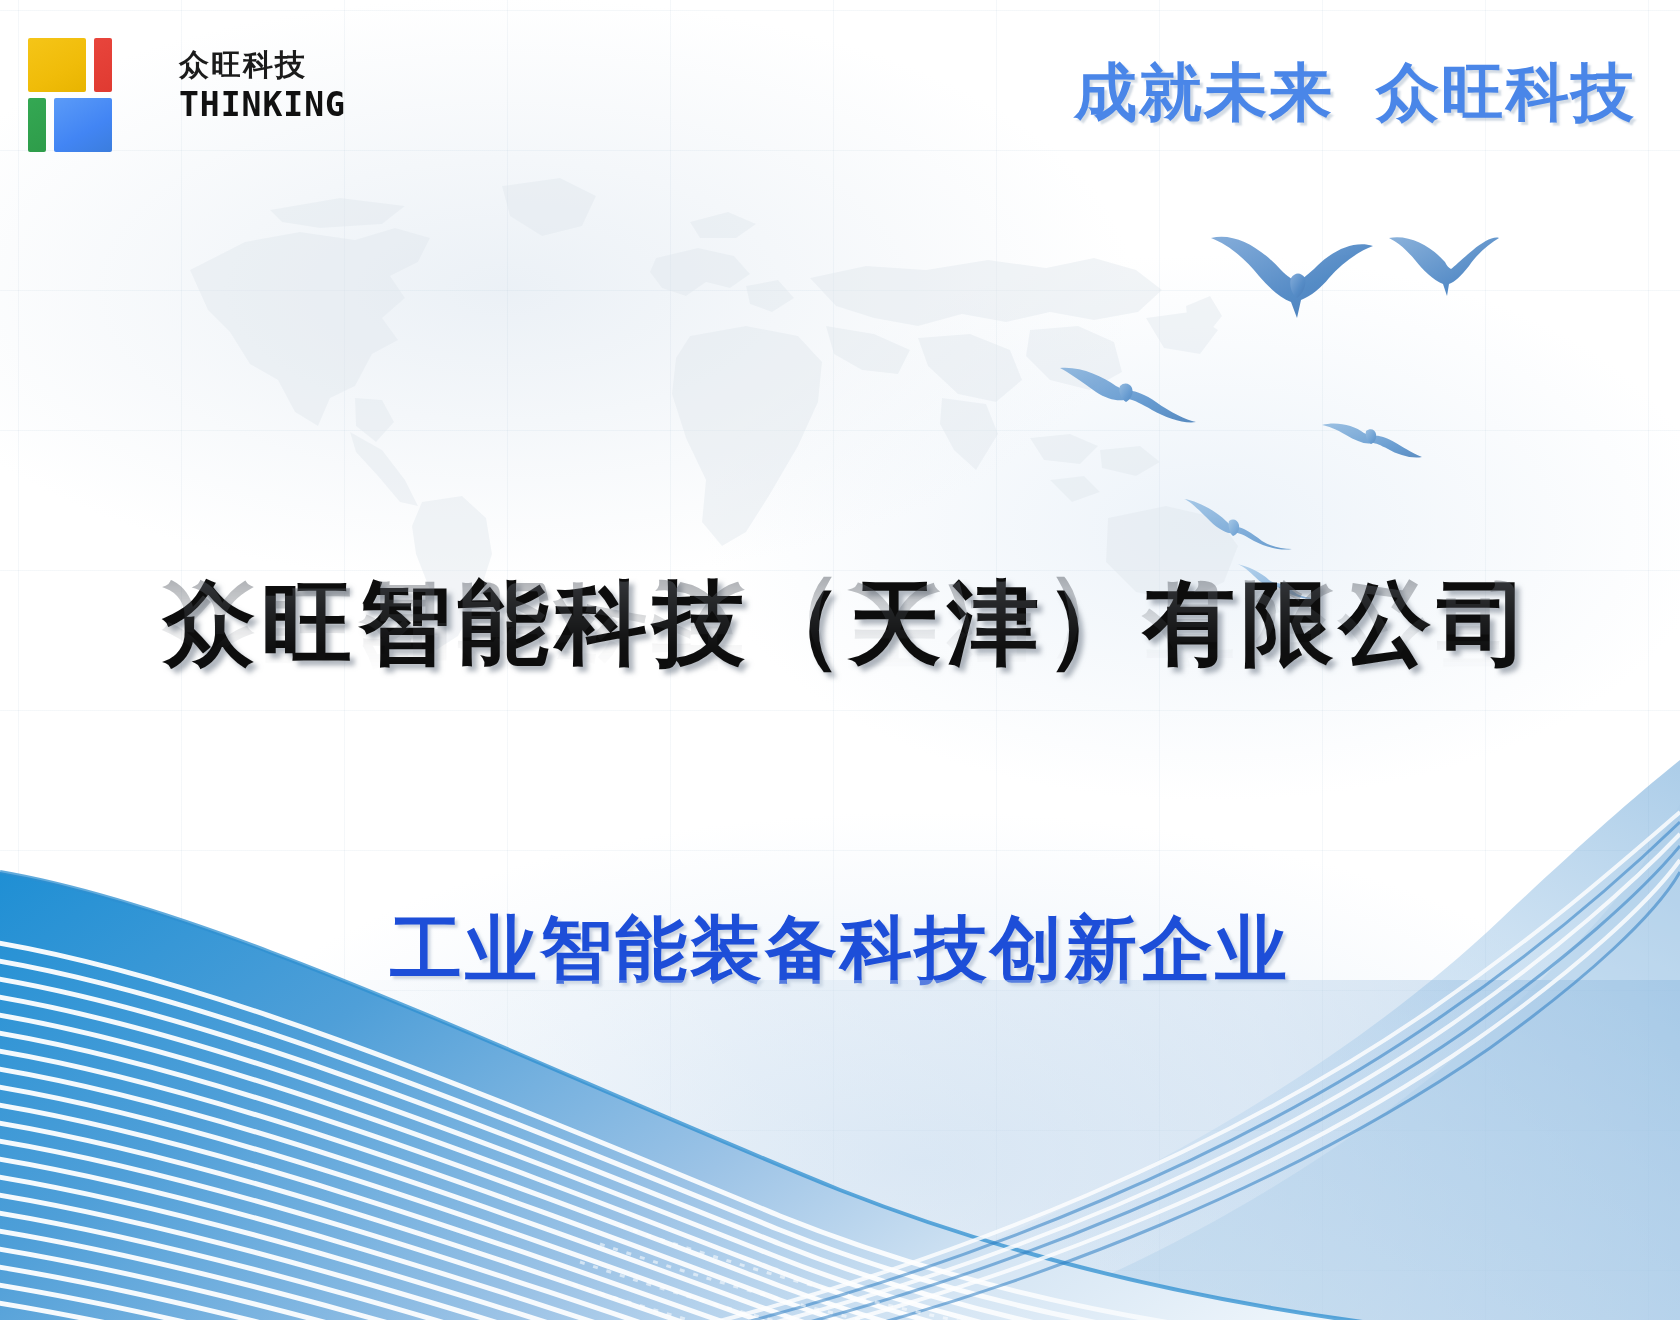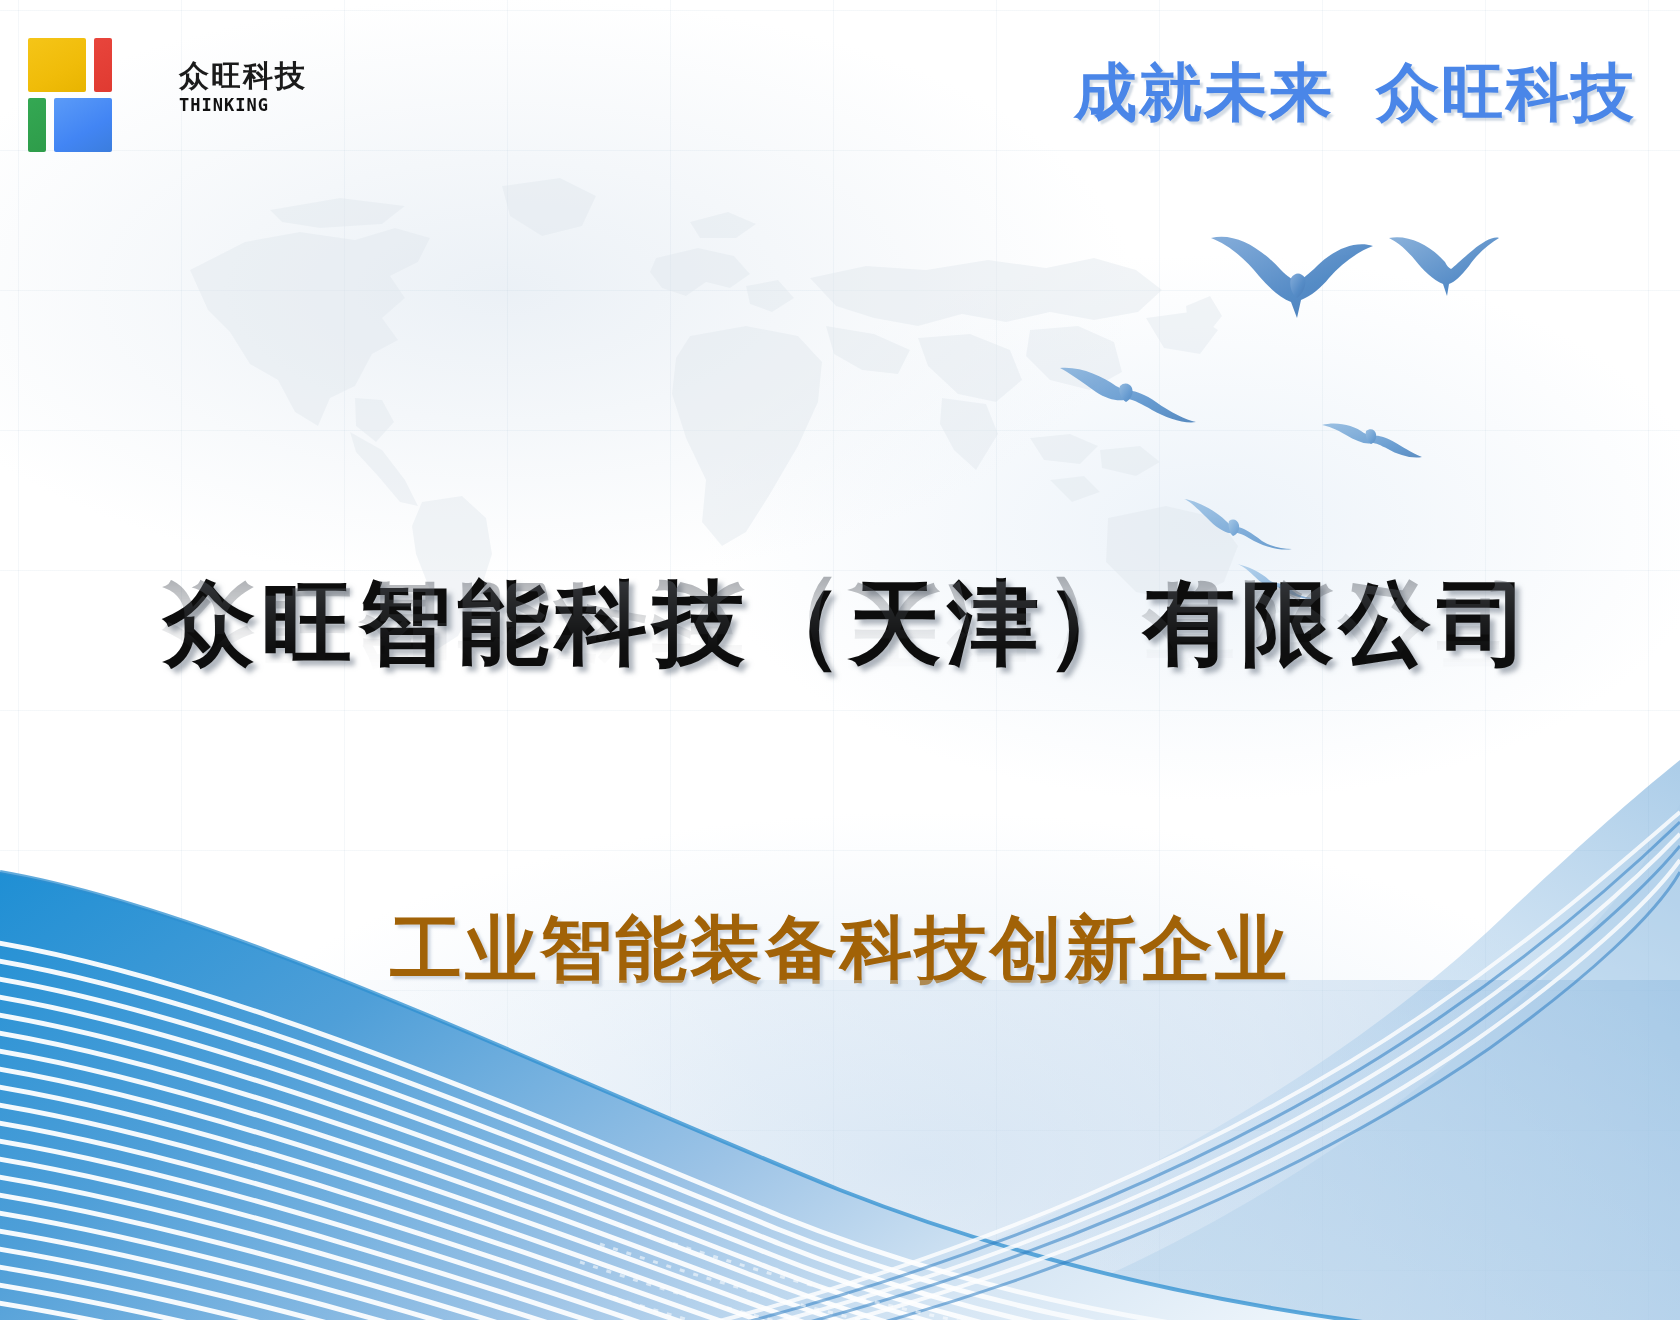--- a/index.html
+++ b/index.html
@@ -94,21 +94,21 @@
     font-family: "DejaVu Sans", "Liberation Sans", sans-serif;
     font-size: 30px;
     font-weight: 700;
     letter-spacing: 2px;
     color: #1b1b1b;
     line-height: 1.15;
     white-space: nowrap;
   }
   .logo-en {
     font-family: "DejaVu Sans Mono", "Liberation Mono", monospace;
-    font-size: 17px;
+    font-size: 33px;
     font-weight: 700;
     letter-spacing: 1px;
     color: #111111;
     line-height: 1.35;
     white-space: nowrap;
   }
 
   
   #tagline {
     position: absolute;
@@ -164,21 +164,21 @@
 
   
   #subtitle {
     position: absolute;
     left: 0;
     right: 0;
     top: 908px;
     text-align: center;
     font-size: 72px;
     font-weight: 700;
-    color: #a16207;
+    color: #1d4ed8;
     letter-spacing: 3px;
     white-space: nowrap;
     text-shadow: 3px 3px 3px rgba(120,140,170,0.35);
     line-height: 1.15;
   }
 
   
   #deco-bottom {
     position: absolute;
     left: 0;

